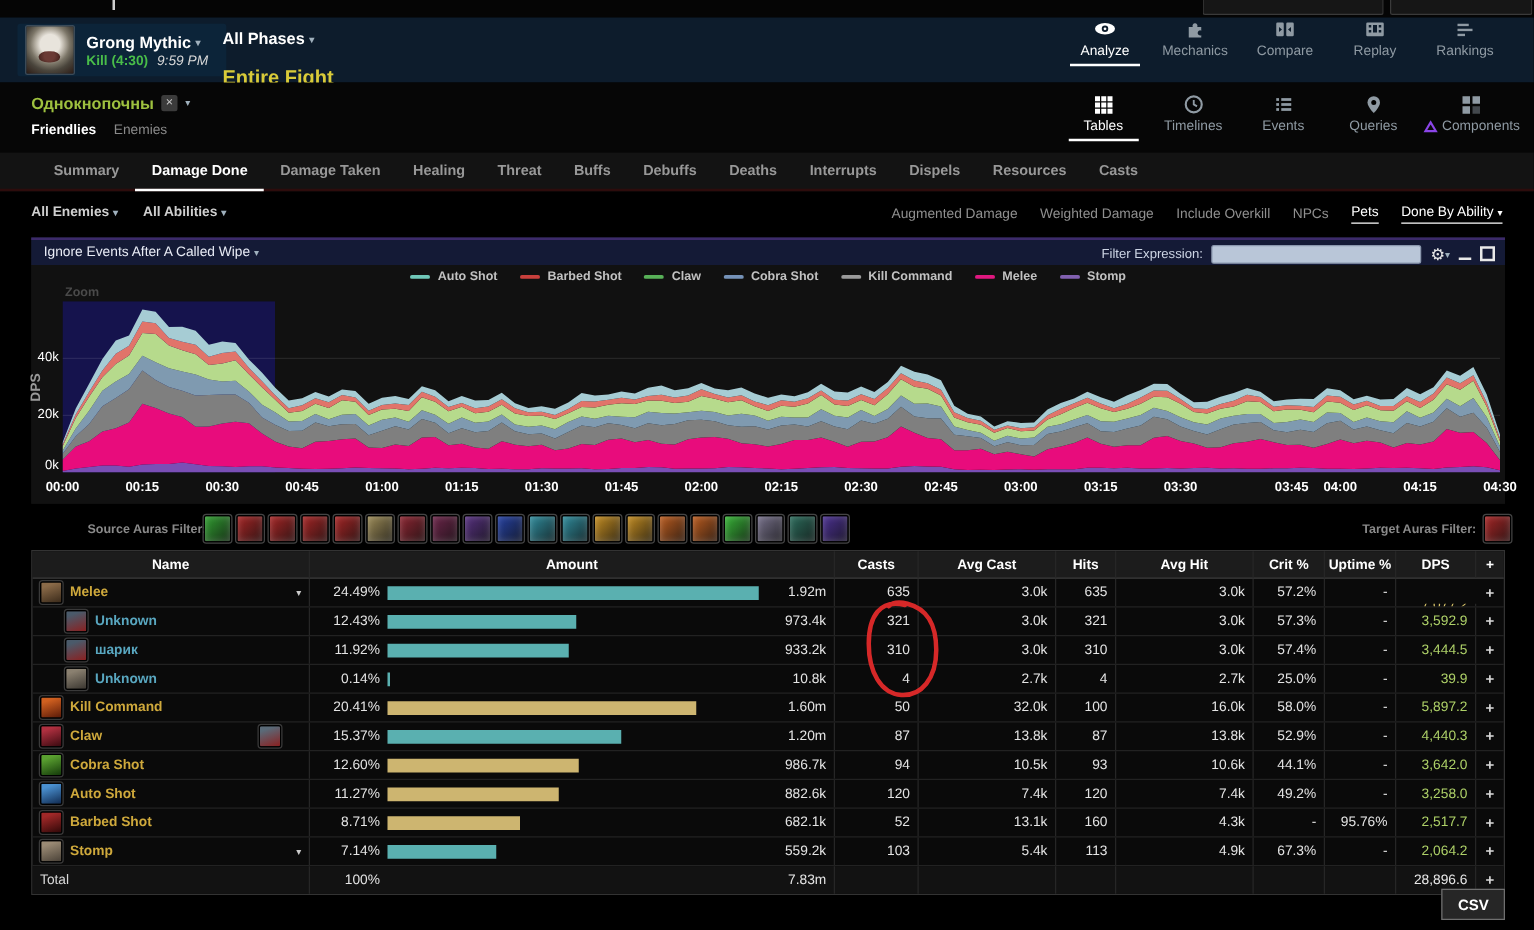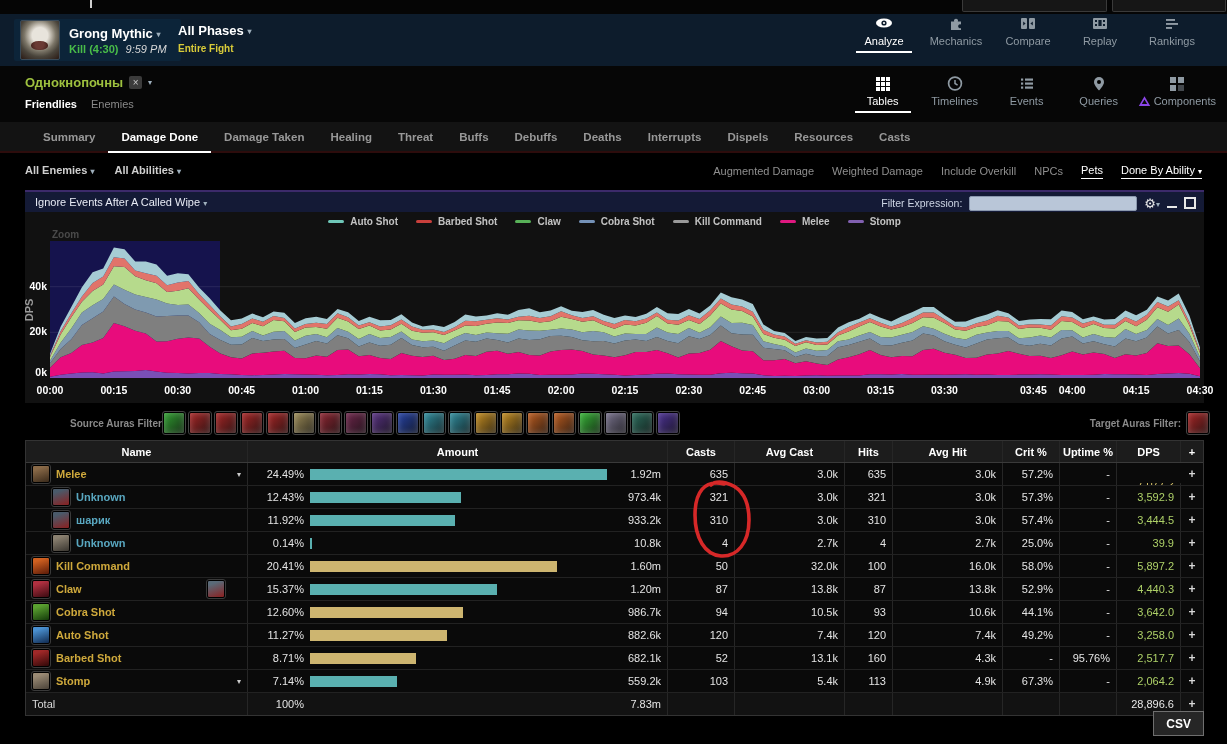--- a/index.html
+++ b/index.html
@@ -15,21 +15,21 @@
   .bossbox{position:absolute;left:14px;top:5px;height:42px;display:flex;align-items:center;gap:9px;background:#0c2439;padding:0 14px 0 6px;border-radius:2px;cursor:pointer;}
   .bossicon{width:38px;height:38px;border-radius:2px;border:1px solid #3a4a58;
     background:radial-gradient(circle at 50% 38%,#e8e4dc 0 26%,#b8b2a6 38%,#7c7668 52%,#4a453c 70%,#2a1a14 100%);position:relative;overflow:hidden;}
   .bossicon:after{content:"";position:absolute;left:10px;top:20px;width:17px;height:9px;border-radius:45%;background:radial-gradient(circle at 50% 40%,#6a3a34 0 40%,#3a1d18 100%);}
   .bossname{font-size:13px;font-weight:bold;color:#fff;}
   .bosskill{font-size:11px;margin-top:2px;}
   .kill{color:#49bd49;font-weight:bold;}
   .time{color:#d8d8d8;font-style:italic;margin-left:4px;}
   .phasebox{position:absolute;left:178px;top:9px;cursor:pointer;}
   .phasename{font-size:13px;font-weight:bold;color:#fff;}
-  .phasesub{font-size:10px;font-weight:bold;color:#d9cb39;margin-top:5px;}
+  .phasesub{font-size:16px;font-weight:bold;color:#d9cb39;margin-top:16px;}
   .navrow{position:absolute;right:19px;top:0;height:40px;display:flex;}
   .navitem{min-width:66px;padding:0 3px;display:flex;flex-direction:column;align-items:center;justify-content:center;gap:3px;cursor:pointer;color:#8f9aa3;}
   .navitem .lbl{font-size:11px;}
   .navitem.active{color:#fff;}
   .navitem .under{width:56px;height:2px;background:transparent;margin-top:1px;}
   .navitem.active .under{background:#fff;}
   .complogo{display:flex;align-items:center;gap:3px;}
   
   .subhdr{position:absolute;left:0;top:66px;width:1227px;height:56px;background:#060606;}
   .actorrow{position:absolute;left:25px;top:9px;display:flex;align-items:center;gap:6px;}
@@ -61,21 +61,21 @@
   .winmin{width:10px;height:8px;border-bottom:2px solid #e8e8e8;cursor:pointer;}
   .winmax{width:8px;height:8px;border:2px solid #e8e8e8;cursor:pointer;}
   .pbody{position:absolute;left:0;top:22px;width:100%;height:191px;background:#111;}
   .legend{position:absolute;left:0;top:4px;width:100%;display:flex;justify-content:center;gap:18px;}
   .legitem{display:flex;align-items:center;gap:6px;}
   .legswatch{width:16px;height:3px;border-radius:2px;}
   .leglbl{font-size:10px;font-weight:bold;color:#c2c2c2;}
   .zoomlbl{position:absolute;left:27px;top:17px;font-size:10px;font-weight:bold;color:#4a4a4a;}
   .dpslabel{position:absolute;left:-7px;top:92px;font-size:11px;font-weight:bold;color:#9a9a9a;transform:rotate(-90deg);}
   #chart{position:absolute;left:25px;top:29px;}
-  .ytick{position:absolute;width:20px;text-align:right;font-size:10.5px;font-weight:bold;color:#fff;}
+  .ytick{position:absolute;width:20px;text-align:right;font-size:10.5px;font-weight:normal;color:#fff;}
   .xtick{position:absolute;top:172px;transform:translateX(-50%);font-size:10.5px;font-weight:bold;color:#fff;white-space:nowrap;}
   
   .aurarow{position:absolute;left:0;top:411px;width:1227px;height:26px;}
   .auralbl{font-size:10px;font-weight:bold;color:#8a8a8a;}
   .srclbl{position:absolute;left:70px;top:7px;}
   .srcicons{position:absolute;left:163px;top:1px;display:flex;gap:4px;}
   .tgtlbl{position:absolute;right:46px;top:7px;}
   .tgticons{position:absolute;right:18px;top:1px;display:flex;}
   .aicon{width:20px;height:20px;border-radius:2px;border:1px solid #000;outline:1px solid #444;cursor:pointer;}
   

